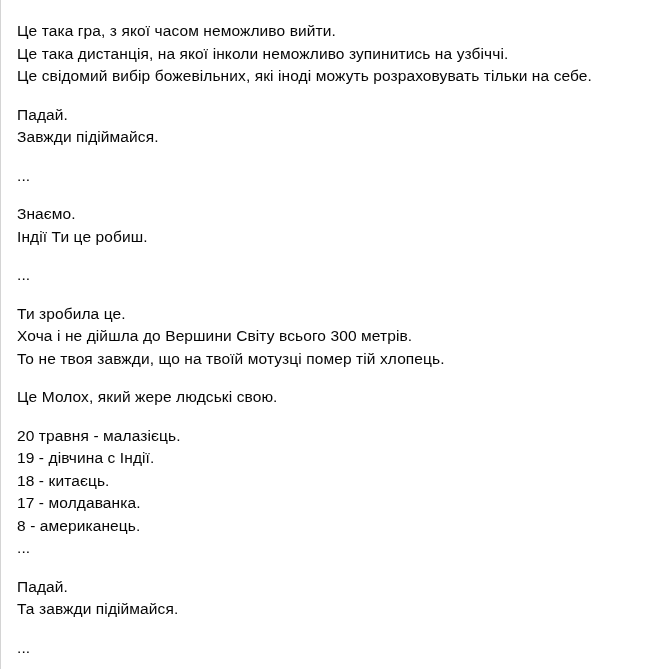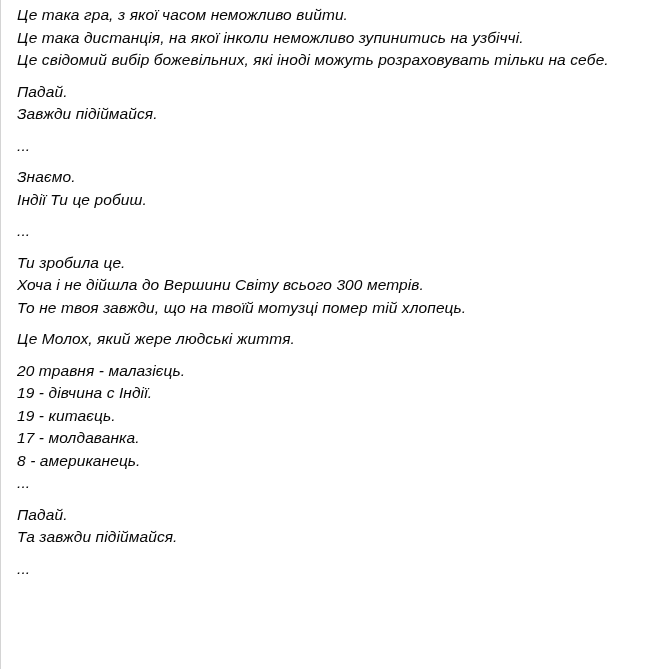--- a/index.html
+++ b/index.html
@@ -26,22 +26,21 @@
     position: absolute;
     left: 17px;
     top: 4px;
     right: 12px;
     color: #050505;
     font-size: 15.5px;
     line-height: 22.5px;
     letter-spacing: 0.1px;
   }
   .para {
-    margin: 0 0 9px 0;
-    font-style: italic;
+    margin: 16px 0 9px 0;
   }
   .line {
     white-space: nowrap;
   }
 </style>
 </head>
 <body style="background: rgb(255, 255, 255);">
 
 <div class="post-left-border" style="background: rgb(212, 212, 212);"></div>
 <div class="post-body" style="color: rgb(5, 5, 5);">
@@ -63,26 +62,26 @@
     </div>
     <div class="para">
       <div class="line">...</div>
     </div>
     <div class="para">
       <div class="line">Ти зробила це.</div>
       <div class="line">Хоча і не дійшла до Вершини Світу всього 300 метрів.</div>
       <div class="line">То не твоя завжди, що на твоїй мотузці помер тій хлопець.</div>
     </div>
     <div class="para">
-      <div class="line">Це Молох, який жере людські життя.</div>
+      <div class="line">Це Молох, який жере людські свою.</div>
     </div>
     <div class="para">
       <div class="line">20 травня - малазієць.</div>
       <div class="line">19 - дівчина с Індії.</div>
-      <div class="line">19 - китаєць.</div>
+      <div class="line">18 - китаєць.</div>
       <div class="line">17 - молдаванка.</div>
       <div class="line">8 - американець.</div>
       <div class="line">...</div>
     </div>
     <div class="para">
       <div class="line">Падай.</div>
       <div class="line">Та завжди підіймайся.</div>
     </div>
     <div class="para">
       <div class="line">...</div>

